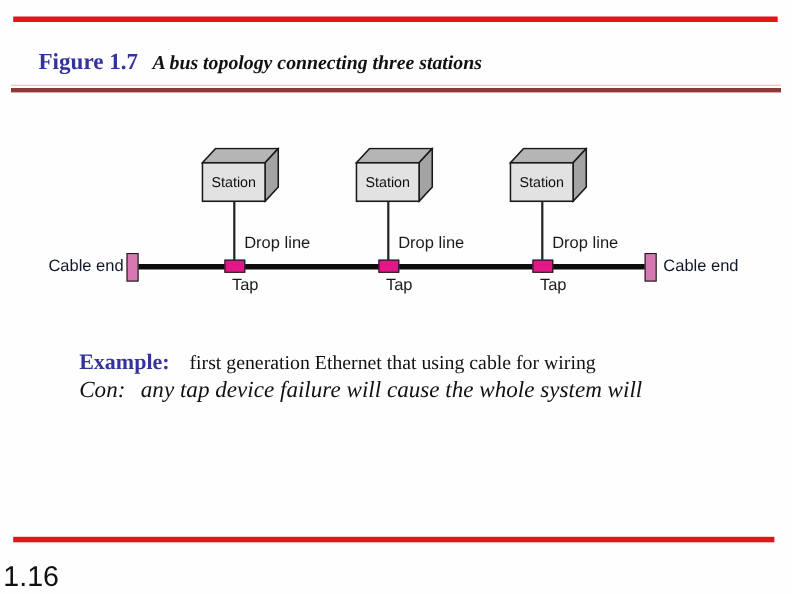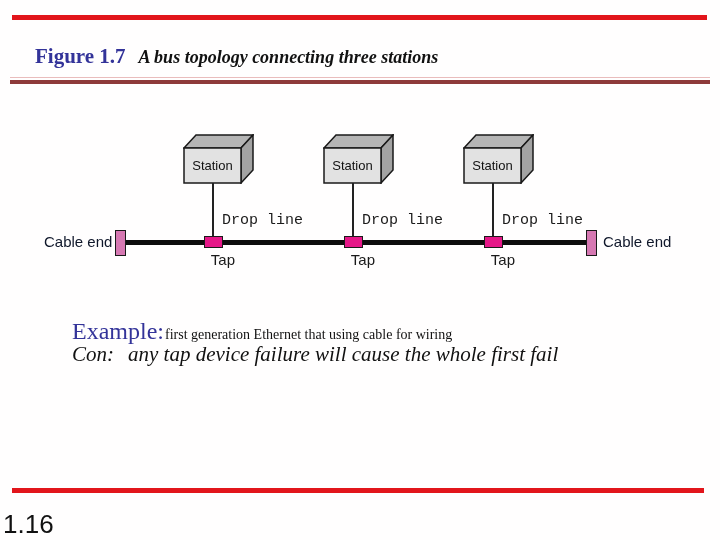--- a/index.html
+++ b/index.html
@@ -77,21 +77,21 @@
   }
   .drop-line {
     position: absolute; top: 183px;
     width: 1.5px; height: 58px; background: #222222;
   }
   .drop-line.d1 { left: 212px; }
   .drop-line.d2 { left: 352px; }
   .drop-line.d3 { left: 492px; }
   .drop-line-text {
     position: absolute; top: 212px;
-    font-size: 15px; color: #1a1a1a; white-space: nowrap; font-family: Liberation Mono, monospace;
+    font-size: 15px; color: #1a1a1a; white-space: nowrap;
   }
   .drop-line-text.d1 { left: 222px; }
   .drop-line-text.d2 { left: 362px; }
   .drop-line-text.d3 { left: 502px; }
   .tap-rect {
     position: absolute; top: 236px;
     width: 19px; height: 12px;
     background: #e51788;
     border: 1.5px solid #1a1a1a;
   }
@@ -106,24 +106,24 @@
   .tap-text.t1 { left: 191px; }
   .tap-text.t2 { left: 331px; }
   .tap-text.t3 { left: 471px; }
   
   .example-line {
     position: absolute; left: 72px; top: 318px;
     white-space: nowrap;
     font-family: "Liberation Serif", serif;
   }
   .example-prefix {
-    font-weight: normal; font-size: 24px; color: #333399;
+    font-weight: bold; font-size: 20px; color: #333399;
   }
   .example-text {
-    font-size: 14px; color: #111111; margin-left: 1px;
+    font-size: 18px; color: #111111; margin-left: 18px;
   }
   .con-line {
     position: absolute; left: 72px; top: 342px;
     white-space: nowrap;
     font-family: "Liberation Serif", serif;
     font-style: italic;
     font-size: 21px; color: #111111;
   }
   .con-text { margin-left: 14px; }
   
@@ -185,18 +185,18 @@
   <div class="tap-rect t2"></div>
   <div class="tap-rect t3"></div>
   <div class="tap-text t1">Tap</div>
   <div class="tap-text t2">Tap</div>
   <div class="tap-text t3">Tap</div>
 
   <div class="example-line">
     <span class="example-prefix">Example:</span><span class="example-text">first generation Ethernet that using cable for wiring</span>
   </div>
   <div class="con-line">
-    <span>Con:</span><span class="con-text">any tap device failure will cause the whole first fail</span>
+    <span>Con:</span><span class="con-text">any tap device failure will cause the whole system will</span>
   </div>
 
   <div class="page-number">1.16</div>
 
 </div>
 
 </body></html>

